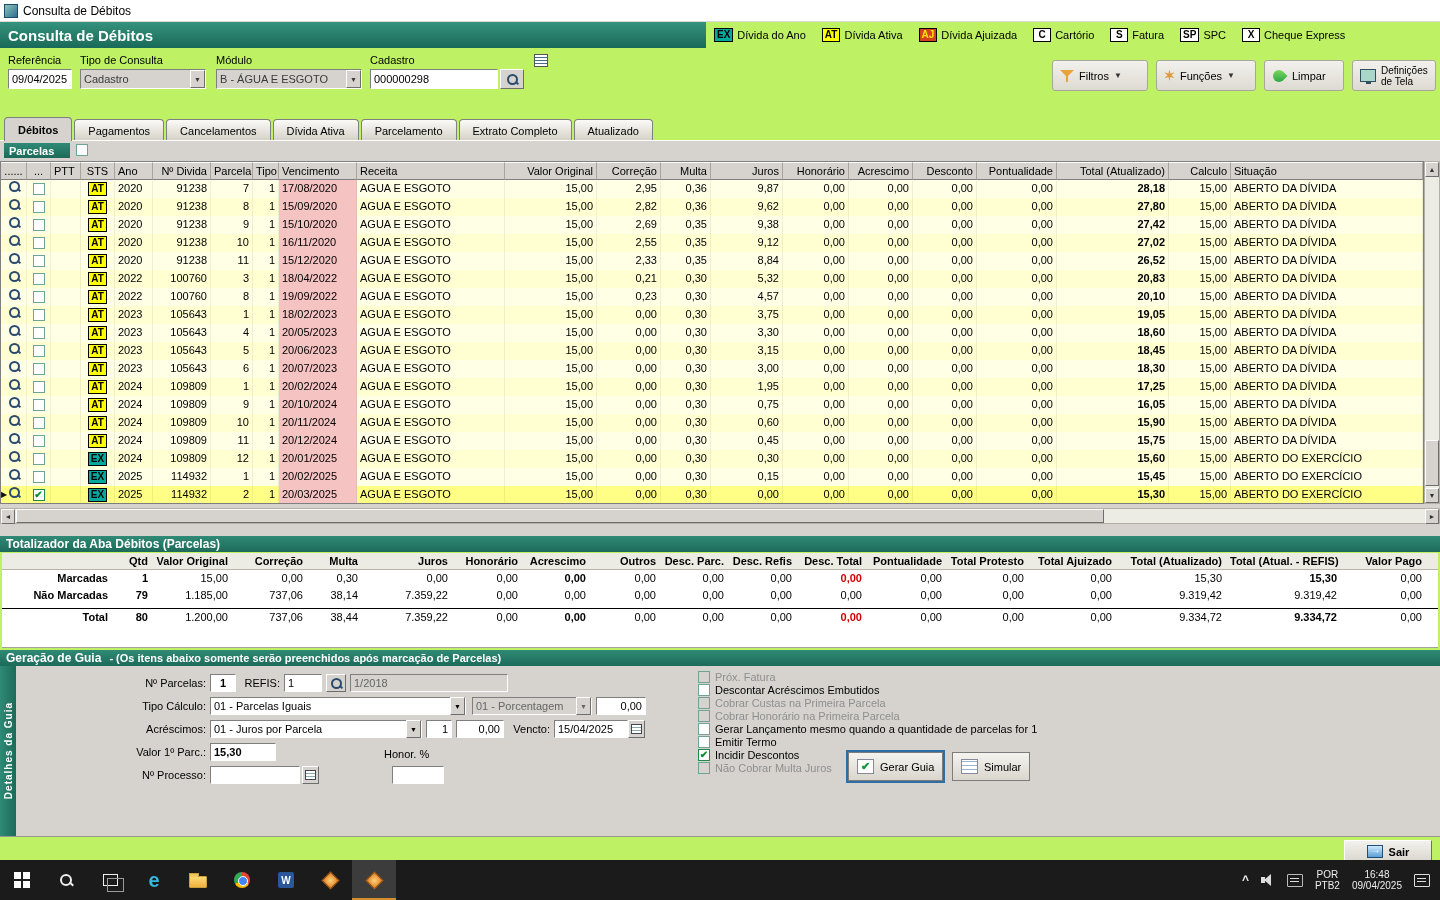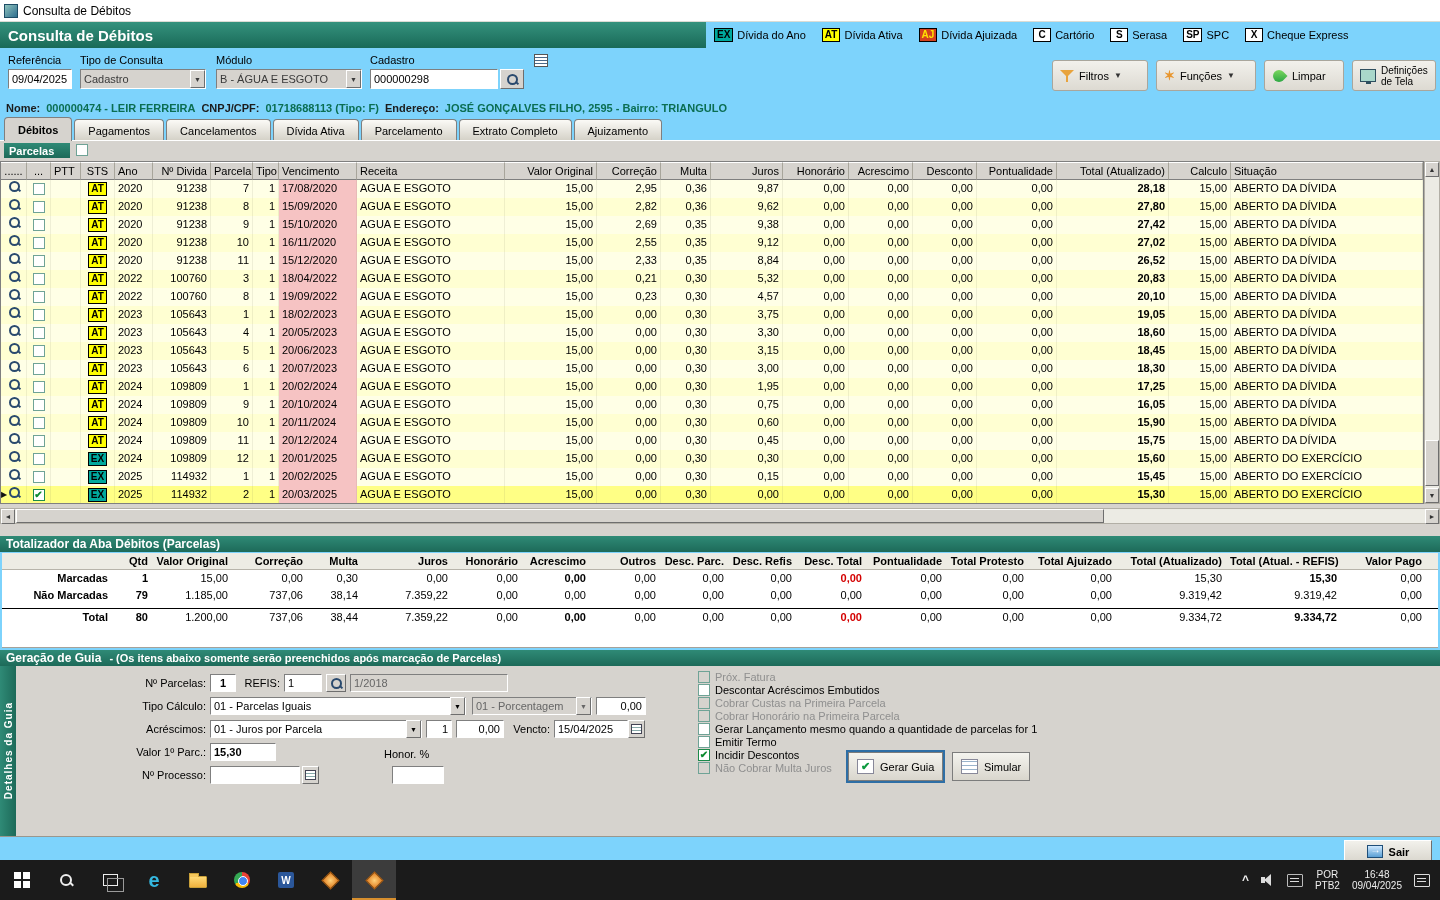--- a/index.html
+++ b/index.html
@@ -1,17 +1,17 @@
 <!DOCTYPE html>
 <html><head>
 <meta charset="utf-8">
 <style>
 *{margin:0;padding:0;box-sizing:border-box}
 body{background:#333;font-family:"Liberation Sans",sans-serif}
-.screen{position:relative;width:1440px;height:900px;background:#7dd3fc;overflow:hidden;font-size:11px;color:#000}
+.screen{position:relative;width:1440px;height:900px;background:#bef264;overflow:hidden;font-size:11px;color:#000}
 
 
 .titlebar{position:absolute;top:0;left:0;right:0;height:22px;background:#fff;border-bottom:1px solid #dcdcd4;display:flex;align-items:center;gap:5px;padding-left:4px;font-size:12px}
 .winicon{width:14px;height:14px;background:linear-gradient(135deg,#8fc3bd,#2e6f8f);border:1px solid #1d4d66}
 
 
 .headerbar{position:absolute;top:22px;left:0;right:0;height:26px;display:flex;align-items:center}
 .headtitle{width:706px;height:26px;background:linear-gradient(180deg,#35927d,#196a58);color:#fff;font-weight:bold;font-size:15px;display:flex;align-items:center;padding-left:8px}
 .legend{display:flex;align-items:center;gap:16px;margin-left:8px}
 .litem{display:inline-flex;align-items:center;gap:4px}
@@ -183,21 +183,21 @@
         <span class="litem">
           <span class="badge" style="background: rgb(211, 66, 30); color: rgb(255, 228, 0);">AJ</span>
           <span>Dívida Ajuizada</span>
         </span>
         <span class="litem">
           <span class="badge" style="background: rgb(255, 255, 255); color: rgb(0, 0, 0);">C</span>
           <span>Cartório</span>
         </span>
         <span class="litem">
           <span class="badge" style="background: rgb(255, 255, 255); color: rgb(0, 0, 0);">S</span>
-          <span>Serasa</span>
+          <span>Fatura</span>
         </span>
         <span class="litem">
           <span class="badge" style="background: rgb(255, 255, 255); color: rgb(0, 0, 0);">SP</span>
           <span>SPC</span>
         </span>
         <span class="litem">
           <span class="badge" style="background: rgb(255, 255, 255); color: rgb(0, 0, 0);">X</span>
           <span>Cheque Express</span>
         </span>
       </div>
@@ -242,37 +242,29 @@
     </div>
     <div class="toolbtn" style="left:1352px;width:84px">
       <span class="monitor"></span>
       <span class="twoline">
         <span>Definições</span>
         <span>de Tela</span>
       </span>
     </div>
   </div>
 
-  <div class="nameline">
-    <span class="nl-label">Nome:</span>
-    <span class="nl-val">000000474 - LEIR FERREIRA</span>
-    <span class="nl-label">CNPJ/CPF:</span>
-    <span class="nl-val">01718688113 (Tipo: F)</span>
-    <span class="nl-label">Endereço:</span>
-    <span class="nl-val">JOSÉ GONÇALVES FILHO, 2595 - Bairro: TRIANGULO</span>
-  </div>
 
   <div class="tabstrip">
       <div class="tab active">Débitos</div>
       <div class="tab">Pagamentos</div>
       <div class="tab">Cancelamentos</div>
       <div class="tab">Dívida Ativa</div>
       <div class="tab">Parcelamento</div>
       <div class="tab">Extrato Completo</div>
-      <div class="tab">Ajuizamento</div>
+      <div class="tab">Atualizado</div>
     </div>
   <div class="tabcontent"></div>
 
   <div class="parcelas-tag">Parcelas</div>
   <span class="cb parcelas-cb"></span>
 
   <div class="grid">
     <div class="ghead">
         <div class="gc h ac" style="width: 26px;">......</div>
         <div class="gc h ac" style="width: 24px;">...</div>

